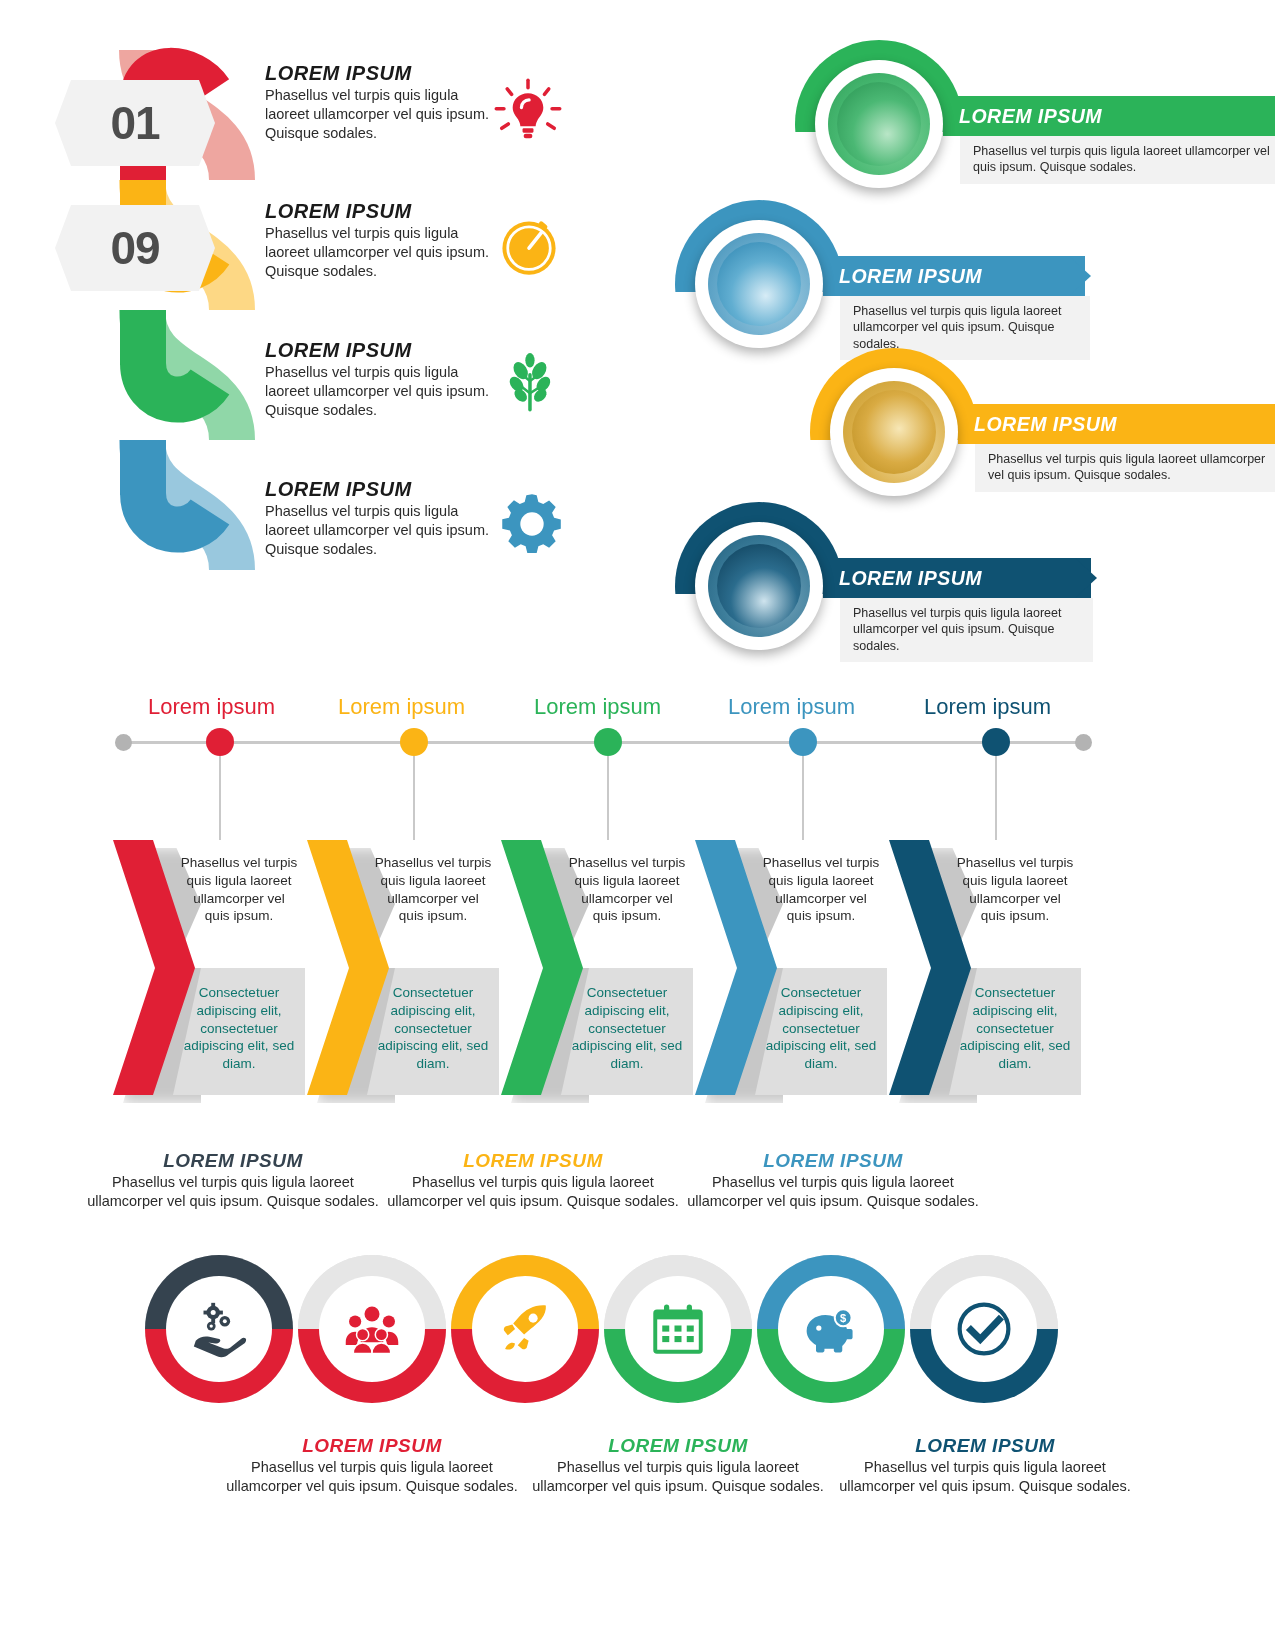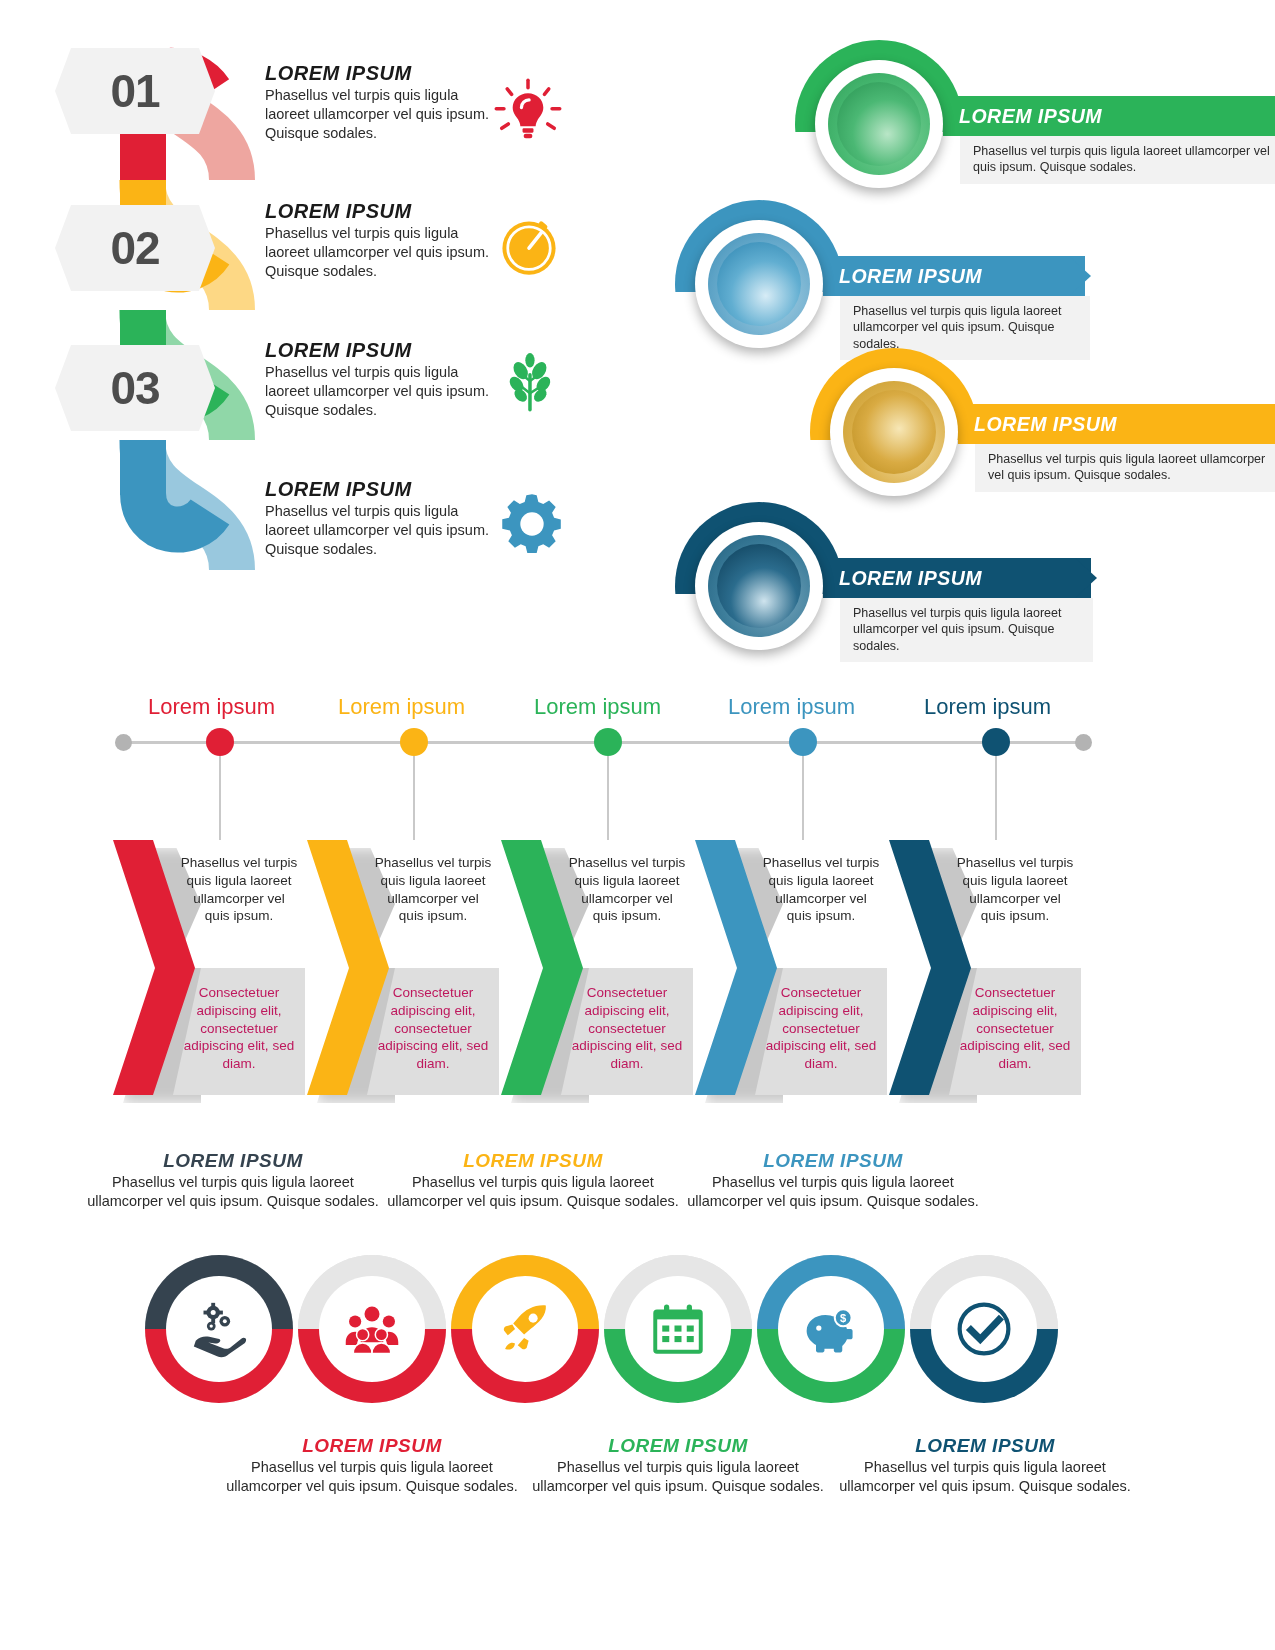--- a/index.html
+++ b/index.html
@@ -55,21 +55,21 @@
             clip-path:polygon(0 0,78px 0,78px 255px,0 255px,38px 128px);}
   .chev .panelTop{position:absolute;left:60px;top:0;width:132px;height:128px;background:#fff;
        clip-path:polygon(0 0,132px 0,132px 128px,0 128px,28px 64px);}
   .chev .panelBot{position:absolute;left:60px;top:128px;width:132px;height:127px;background:#dedede;
        clip-path:polygon(28px 0,132px 0,132px 127px,0 127px);}
   .chev .barshape{position:absolute;left:0;top:0;width:82px;height:255px;
        clip-path:polygon(0 0,40px 0,82px 128px,40px 255px,0 255px,42px 128px);}
   .chev .t1{position:absolute;left:66px;top:14px;width:120px;font-size:13.5px;line-height:1.32;
             text-align:center;color:#2b2b2b;}
   .chev .t2{position:absolute;left:66px;top:144px;width:120px;font-size:13.5px;line-height:1.32;
-            text-align:center;color:#be185d;}
+            text-align:center;color:#0f766e;}
 
   
   .s4{position:absolute;left:0;top:1130px;width:1275px;height:520px;}
   .c4{position:absolute;width:148px;height:148px;}
   .c4 .ringbase{position:absolute;width:148px;height:148px;border-radius:50%;background:#e6e6e6;}
   .c4 .half{position:absolute;width:148px;height:74px;overflow:hidden;}
   .c4 .halfIn{width:148px;height:148px;border-radius:50%;}
   .c4 .hole{position:absolute;left:21px;top:21px;width:106px;height:106px;border-radius:50%;background:#fff;}
   .c4 .gl{position:absolute;left:31px;top:31px;width:86px;height:86px;
           display:flex;align-items:center;justify-content:center;}
@@ -96,21 +96,21 @@
       <path d="M31 73 C31 73 31 150 31 150" stroke="#e01f35" stroke-width="46" fill="none"></path>
       <path d="M31 70 C31 30 80 35 98 62" stroke="#e01f35" stroke-width="46" fill="none"></path>
       <path d="M31 150 C31 205 31 205 31 205" stroke="#fbb415" stroke-width="46" fill="none"></path>
       <path d="M31 203 C31 245 80 250 98 222" stroke="#fbb415" stroke-width="46" fill="none"></path>
       <path d="M31 280 C31 335 31 335 31 335" stroke="#2bb359" stroke-width="46" fill="none"></path>
       <path d="M31 333 C31 375 80 380 98 352" stroke="#2bb359" stroke-width="46" fill="none"></path>
       <path d="M31 410 C31 465 31 465 31 465" stroke="#3c95bf" stroke-width="46" fill="none"></path>
       <path d="M31 463 C31 505 80 510 98 482" stroke="#3c95bf" stroke-width="46" fill="none"></path>
     </svg>
 
-    <div class="hexwrap" style="left:55px;top:48px;">
+    <div class="hexwrap" style="left:55px;top:80px;">
       <div class="hex">
         <span class="hexnum">01</span>
       </div>
     </div>
     <div class="s1item" style="left:265px;top:62px;">
       <div class="h-title s1head" style="color:#1a1a1a;">LOREM IPSUM</div>
       <div class="body-txt s1body">Phasellus vel turpis quis ligula laoreet ullamcorper vel quis ipsum. Quisque sodales.</div>
     </div>
     <span class="s1icon" style="left:493px;top:78px;">
       <svg width="70" height="70" viewBox="0 0 64 64" fill="#e01f35">
@@ -125,42 +125,37 @@
           <line x1="61" y1="28" x2="54" y2="28"></line>
           <line x1="8" y1="46" x2="14" y2="42"></line>
           <line x1="56" y1="46" x2="50" y2="42"></line>
         </g>
         <path d="M26 27c0-4 3-7 7-7" stroke="#fff" stroke-width="3" fill="none" stroke-linecap="round"></path>
       </svg>
     </span>
 
     <div class="hexwrap" style="left:55px;top:205px;">
       <div class="hex">
-        <span class="hexnum">02</span>
+        <span class="hexnum">09</span>
       </div>
     </div>
     <div class="s1item" style="left:265px;top:200px;">
       <div class="h-title s1head" style="color:#1a1a1a;">LOREM IPSUM</div>
       <div class="body-txt s1body">Phasellus vel turpis quis ligula laoreet ullamcorper vel quis ipsum. Quisque sodales.</div>
     </div>
     <span class="s1icon" style="left:495px;top:212px;">
       <svg width="68" height="68" viewBox="0 0 64 64">
         <circle cx="32" cy="34" r="25" fill="#fbb415"></circle>
         <circle cx="32" cy="34" r="20" fill="none" stroke="#fff" stroke-width="2.6"></circle>
         <path d="M32 34 L44 19" stroke="#fff" stroke-width="3.4" stroke-linecap="round"></path>
         <path d="M32 34 L32 20" stroke="#fbb415" stroke-width="0"></path>
         <rect x="41" y="10" width="9" height="4" rx="2" fill="#fbb415" transform="rotate(40 45 12)"></rect>
       </svg>
     </span>
 
-    <div class="hexwrap" style="left:55px;top:345px;">
-      <div class="hex">
-        <span class="hexnum">03</span>
-      </div>
-    </div>
     <div class="s1item" style="left:265px;top:339px;">
       <div class="h-title s1head" style="color:#1a1a1a;">LOREM IPSUM</div>
       <div class="body-txt s1body">Phasellus vel turpis quis ligula laoreet ullamcorper vel quis ipsum. Quisque sodales.</div>
     </div>
     <span class="s1icon" style="left:498px;top:350px;">
       <svg width="66" height="66" viewBox="0 0 64 64" fill="#2bb359">
         <path d="M31 58 V24" stroke="#2bb359" stroke-width="3.4" fill="none" stroke-linecap="round"></path>
         <ellipse cx="22" cy="20" rx="6" ry="9" transform="rotate(-32 22 20)"></ellipse>
         <ellipse cx="40" cy="20" rx="6" ry="9" transform="rotate(32 40 20)"></ellipse>
         <ellipse cx="18" cy="33" rx="5.5" ry="8" transform="rotate(-40 18 33)"></ellipse>

